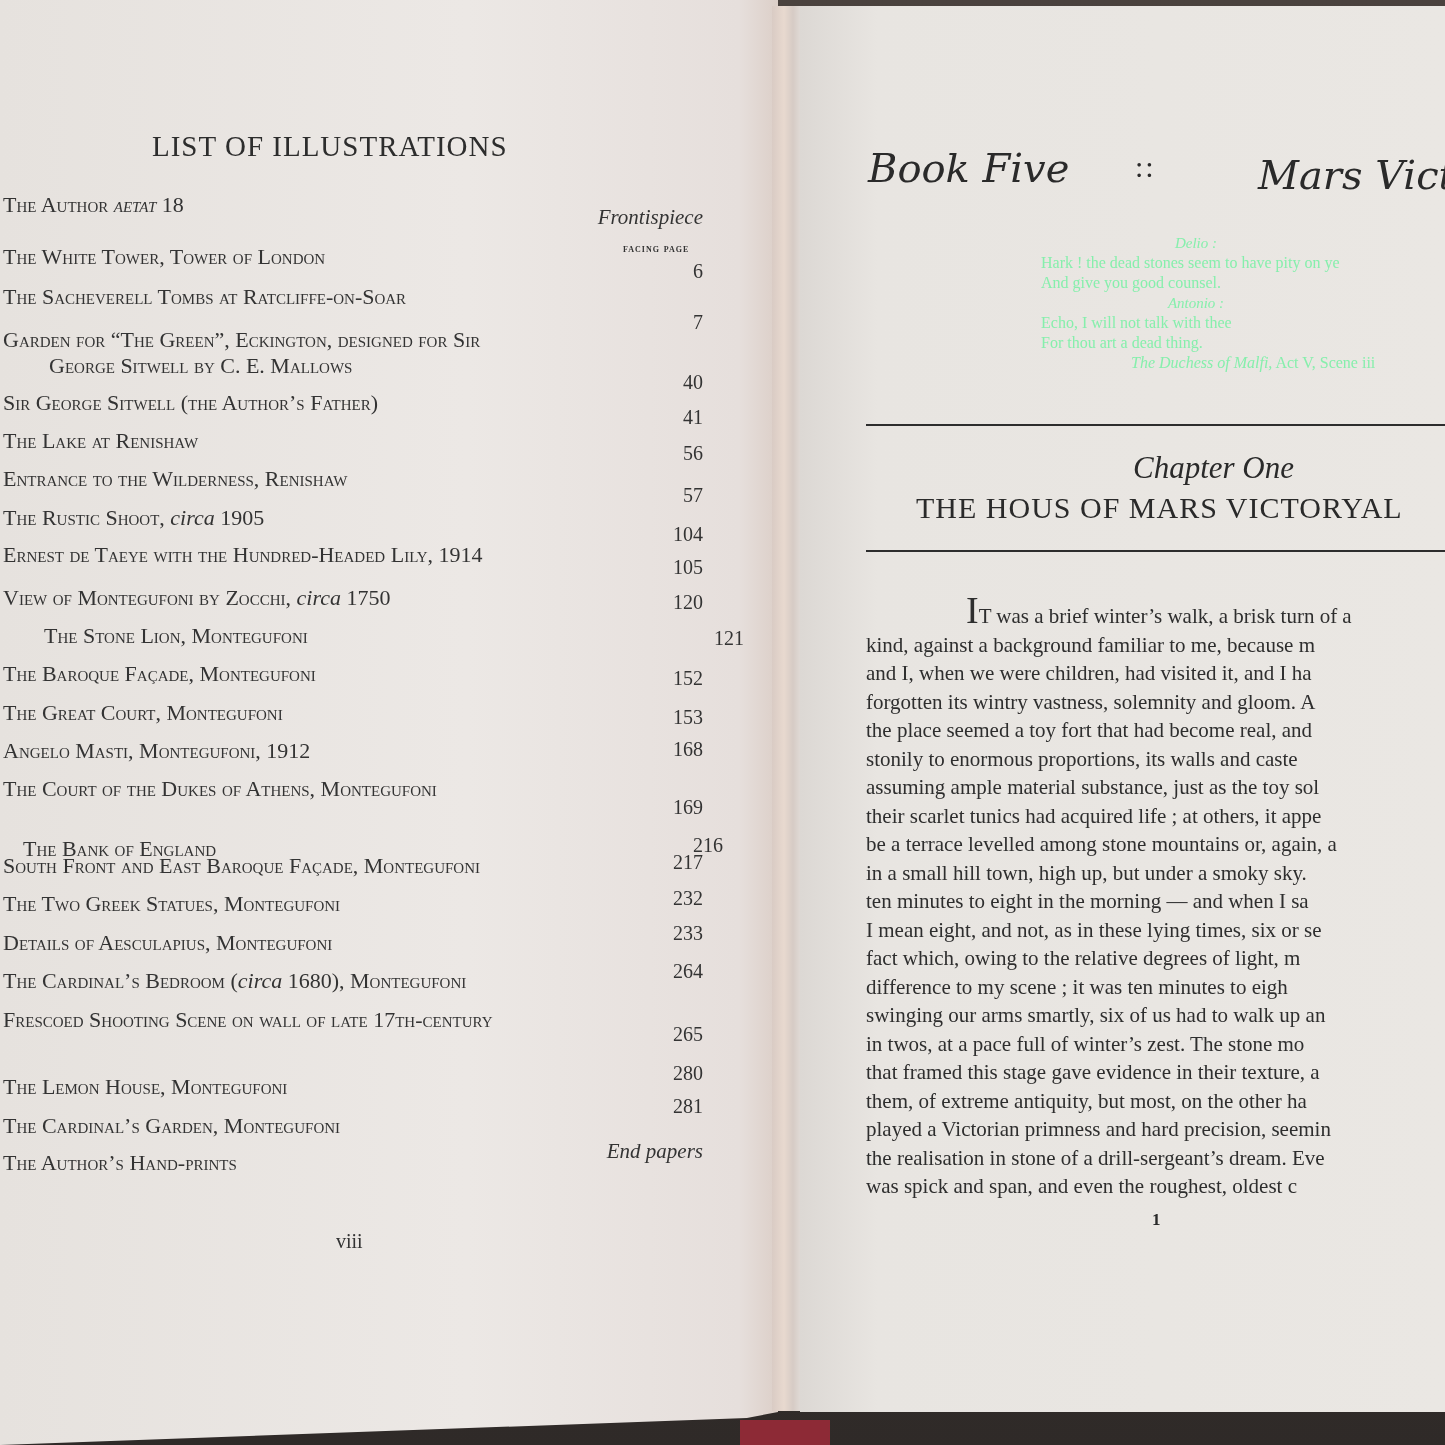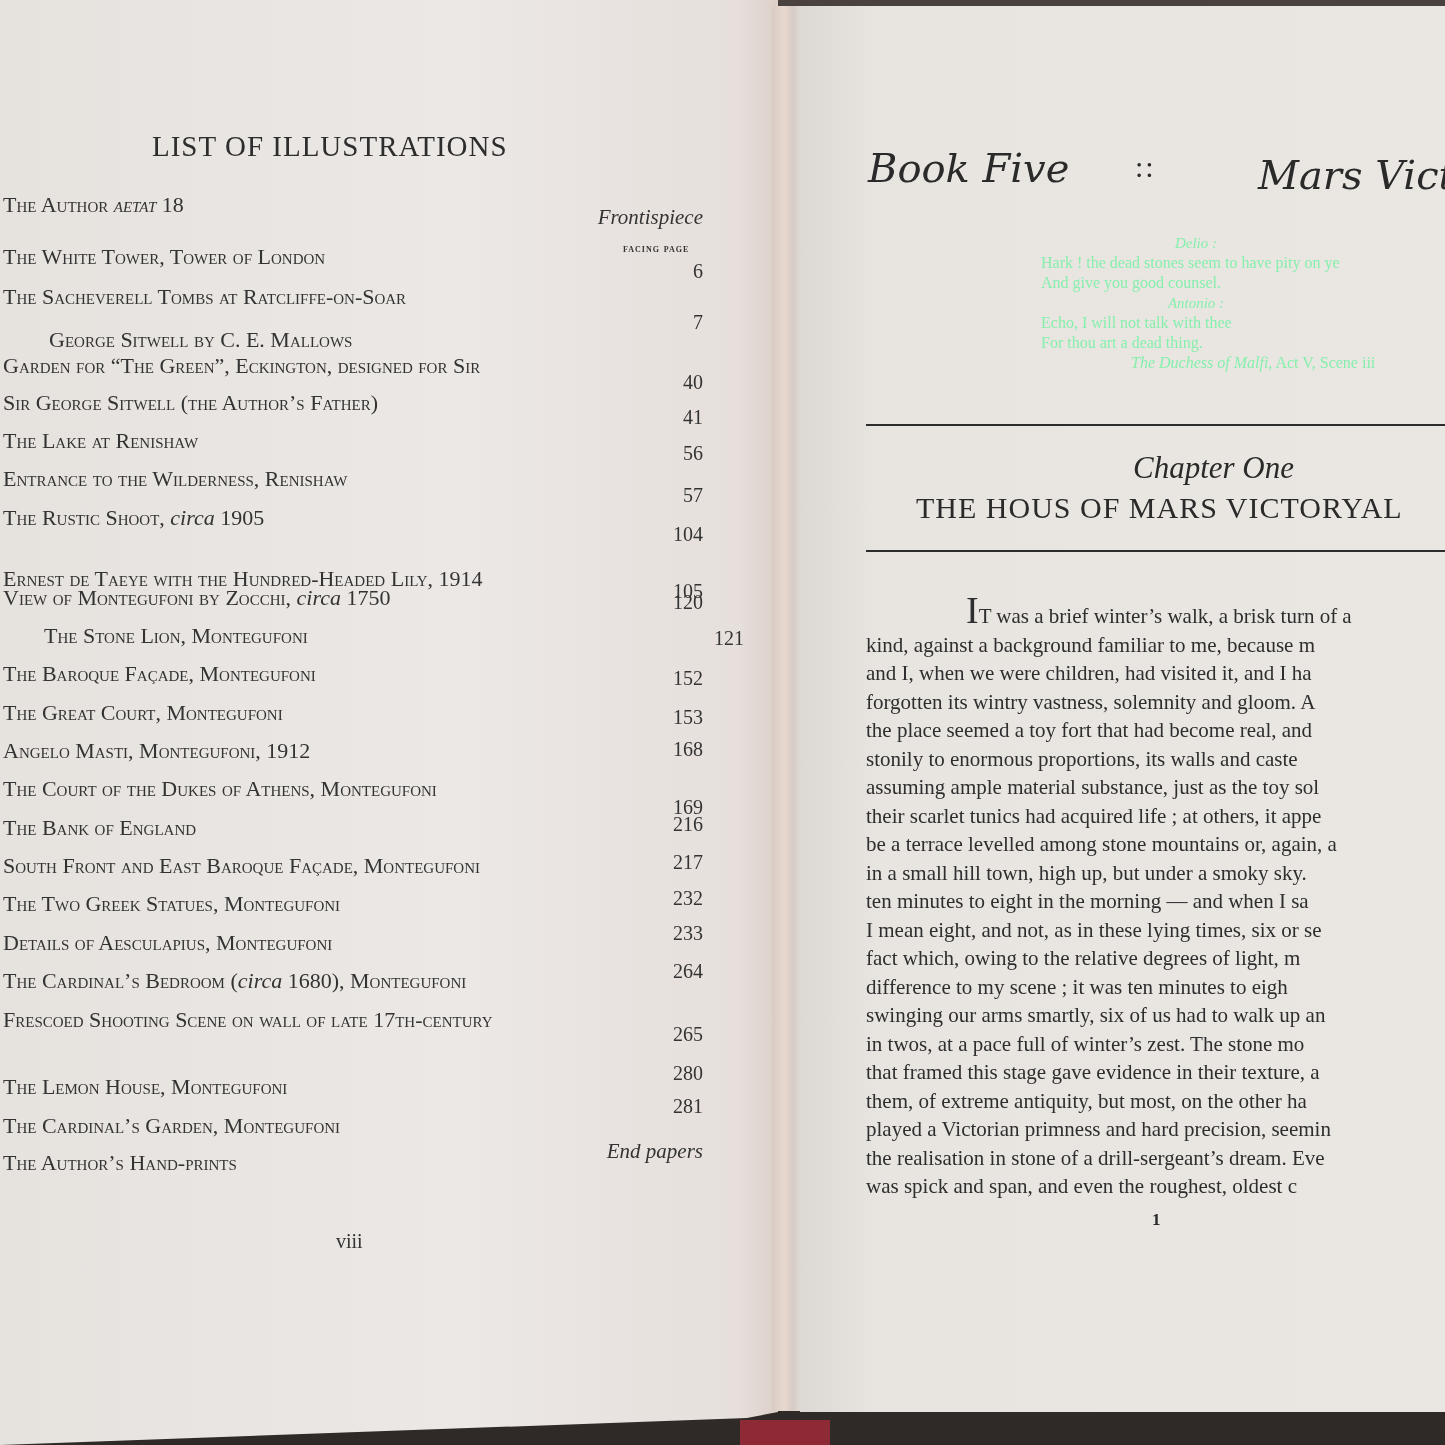--- a/index.html
+++ b/index.html
@@ -103,41 +103,41 @@
       </div>
       <div class="entry" style="top: 244px;">
         <span class="label">The White Tower, Tower of London</span>
         <span class="page" style="top: 14px;">6</span>
       </div>
       <div class="entry" style="top: 284px;">
         <span class="label">The Sacheverell Tombs at Ratcliffe-on-Soar</span>
         <span class="page" style="top: 25px;">7</span>
       </div>
       <div class="entry" style="top: 327px;">
+        <span class="label">Garden for “The Green”, Eckington, designed for Sir</span>
         <span class="label" style="padding-left: 46px;">George Sitwell by C. E. Mallows</span>
-        <span class="label">Garden for “The Green”, Eckington, designed for Sir</span>
         <span class="page" style="top: 42px;">40</span>
       </div>
       <div class="entry" style="top: 390px;">
         <span class="label">Sir George Sitwell (the Author’s Father)</span>
         <span class="page" style="top: 14px;">41</span>
       </div>
       <div class="entry" style="top: 428px;">
         <span class="label">The Lake at Renishaw</span>
         <span class="page" style="top: 12px;">56</span>
       </div>
       <div class="entry" style="top: 466px;">
         <span class="label">Entrance to the Wilderness, Renishaw</span>
         <span class="page" style="top: 16px;">57</span>
       </div>
       <div class="entry" style="top: 505px;">
         <span class="label">The Rustic Shoot, <i style="font-variant:normal">circa</i> 1905</span>
         <span class="page" style="top: 16px;">104</span>
       </div>
-      <div class="entry" style="top: 566px;">
+      <div class="entry" style="top: 542px;">
         <span class="label">Ernest de Taeye with the Hundred-Headed Lily, 1914</span>
         <span class="page" style="top: 12px;">105</span>
       </div>
       <div class="entry" style="top: 585px;">
         <span class="label">View of Montegufoni by Zocchi, <i style="font-variant:normal">circa</i> 1750</span>
         <span class="page" style="top: 4px;">120</span>
       </div>
       <div class="entry" style="top: 623px; margin-left: 41px;">
         <span class="label">The Stone Lion, Montegufoni</span>
         <span class="page" style="top: 2px;">121</span>
@@ -151,21 +151,21 @@
         <span class="page" style="top: 4px;">153</span>
       </div>
       <div class="entry" style="top: 738px;">
         <span class="label">Angelo Masti, Montegufoni, 1912</span>
         <span class="page" style="top: -2px;">168</span>
       </div>
       <div class="entry" style="top: 776px;">
         <span class="label">The Court of the Dukes of Athens, Montegufoni</span>
         <span class="page" style="top: 18px;">169</span>
       </div>
-      <div class="entry" style="top: 815px;">
+      <div class="entry" style="top: 836px; margin-left: 20px;">
         <span class="label">The Bank of England</span>
         <span class="page" style="top: -4px;">216</span>
       </div>
       <div class="entry" style="top: 853px;">
         <span class="label">South Front and East Baroque Façade, Montegufoni</span>
         <span class="page" style="top: -4px;">217</span>
       </div>
       <div class="entry" style="top: 891px;">
         <span class="label">The Two Greek Statues, Montegufoni</span>
         <span class="page" style="top: -6px;">232</span>

